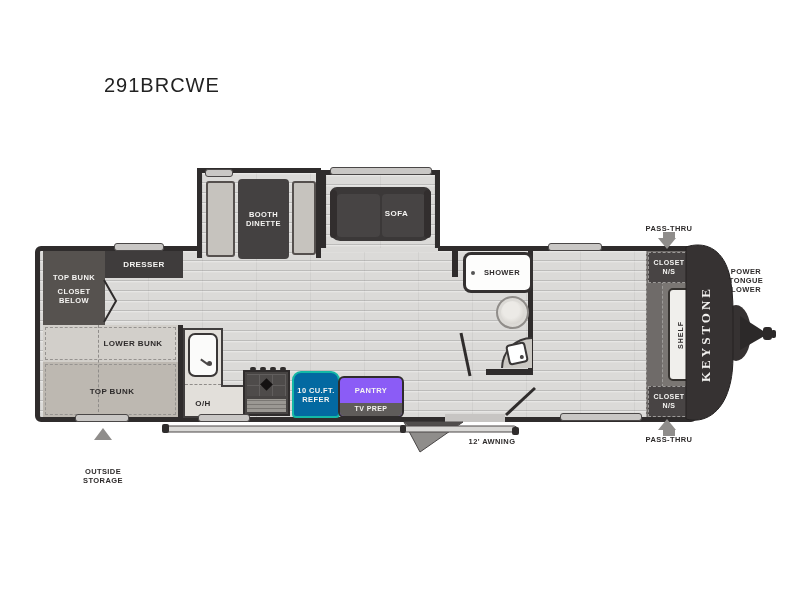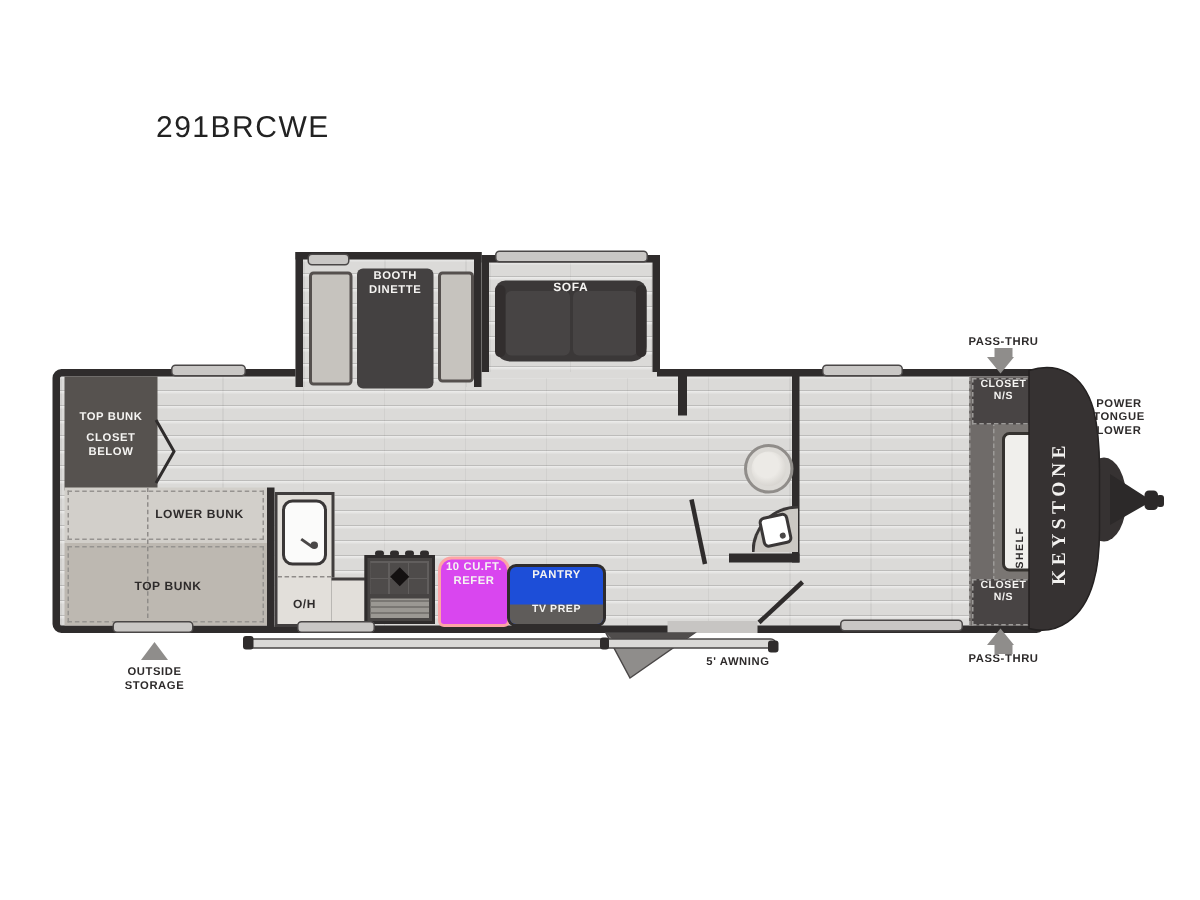--- a/index.html
+++ b/index.html
@@ -10,21 +10,21 @@
     background-image:
       repeating-linear-gradient(180deg, rgba(255,255,255,.45) 0px, rgba(255,255,255,0) 2px,
         rgba(0,0,0,0) 2px, rgba(0,0,0,0) 9px, rgba(110,110,110,.28) 9px, rgba(110,110,110,.28) 10px),
       repeating-linear-gradient(90deg, rgba(120,120,120,.10) 0 1px, transparent 1px 54px);}
   .wall{background:#2f2c2c;}
   .lbl{font-size:8px;font-weight:bold;line-height:1.2;letter-spacing:.4px;color:#2e2b2b;
        text-align:center;white-space:pre-line;}
   .lbl.w{color:#f5f4f2;}
   .s7{font-size:7px;}
   .s75{font-size:7.5px;}
-  .flexc{display:flex;justify-content:center;}
+  .flexc{display:flex;align-items:center;justify-content:center;}
   .title{font-size:20px;font-weight:400;letter-spacing:1px;color:#222;}
   .win{position:absolute;height:6px;background:#c9c7c5;border:1px solid #4a4747;border-radius:3px;z-index:4;}
   .dash{border:1px dashed #9c9a98;}
   .keystone{writing-mode:vertical-rl;transform:rotate(180deg);
             font-family:"Liberation Serif",serif;font-size:13px;font-weight:bold;
             letter-spacing:3px;color:#f2f1ef;}
   .shelf-txt{writing-mode:vertical-rl;transform:rotate(180deg);font-size:7px;font-weight:bold;
              letter-spacing:1px;color:#2e2b2b;}
 </style>
 </head>
@@ -46,30 +46,33 @@
     </div>
     <div class="abs" style="left:90px;top:8px;width:24px;height:74px;background:#c6c3be;border:2px solid #55504e;border-radius:3px;"></div>
   </div>
 
   <div class="abs floor" style="left:321px;top:170px;width:119px;height:78px;border:5px solid #2f2c2c;border-bottom:none;z-index:3;">
     <div class="abs" style="left:4px;top:12px;width:101px;height:54px;background:#3b3838;border-radius:7px 7px 10px 10px;">
       <div class="abs" style="left:7px;top:7px;width:43px;height:43px;background:#474444;border-radius:4px;"></div>
       <div class="abs" style="left:52px;top:7px;width:43px;height:43px;background:#474444;border-radius:4px;"></div>
       <div class="abs" style="left:0;top:3px;width:7px;height:48px;background:#322e2e;border-radius:4px;"></div>
       <div class="abs" style="left:94px;top:3px;width:7px;height:48px;background:#322e2e;border-radius:4px;"></div>
-      <div class="abs flexc" style="left:0;top:0;width:100%;height:100%;">
+      <div class="abs flexc" style="left:16px;top:0;width:100%;height:100%;">
         <span class="lbl w">SOFA</span>
       </div>
     </div>
   </div>
 
   <div class="abs" style="left:43px;top:251px;width:62px;height:76px;background:#56524f;z-index:3;display:flex;flex-direction:column;align-items:center;justify-content:center;">
     <span class="lbl w s75" style="margin-bottom:5px;">TOP BUNK</span>
     <span class="lbl w s75">CLOSET
 BELOW</span>
+  </div>
+  <div class="abs flexc" style="left:105px;top:251px;width:78px;height:27px;background:#3f3c3c;z-index:3;">
+    <span class="lbl w">DRESSER</span>
   </div>
   <div class="abs wall" style="left:178px;top:325px;width:5px;height:93px;z-index:3;"></div>
   <div class="abs" style="left:43px;top:325px;width:135px;height:37px;background:#d2cfca;outline:1px dashed #969390;outline-offset:-3px;z-index:3;"></div>
   <div class="abs" style="left:43px;top:362px;width:135px;height:55px;background:#bdb8b1;outline:1px dashed #969390;outline-offset:-3px;z-index:3;"></div>
   <div class="abs" style="left:98px;top:325px;width:0;height:92px;border-left:1px dashed #8f8c89;z-index:3;"></div>
   <div class="abs flexc" style="left:88px;top:338px;width:90px;height:12px;z-index:4;">
     <span class="lbl">LOWER BUNK</span>
   </div>
   <div class="abs flexc" style="left:62px;top:386px;width:100px;height:12px;z-index:4;">
     <span class="lbl">TOP BUNK</span>
@@ -93,37 +96,41 @@
     <div class="abs" style="left:35px;top:-5px;width:6px;height:4px;background:#2f2c2c;border-radius:2px;"></div>
     <div class="abs" style="left:2px;top:2px;width:39px;height:22px;background:#4e4b4a;
                 background-image:repeating-linear-gradient(90deg, transparent 0 12px, #615e5d 12px 13px),
                                  repeating-linear-gradient(0deg, transparent 0 10px, #615e5d 10px 11px);">
       <div class="abs" style="left:15px;top:6px;width:9px;height:9px;background:#141111;transform:rotate(45deg);"></div>
     </div>
     <div class="abs" style="left:2px;top:27px;width:39px;height:13px;background:#9b9893;
                 background-image:repeating-linear-gradient(0deg, transparent 0 3px, #7a7773 3px 4px);"></div>
   </div>
 
-  <div class="abs flexc" style="left:292px;top:371px;width:48px;height:47px;background:#d946ef;border:2px solid #fca5a5;border-radius:9px 9px 4px 4px;z-index:3;">
+  <div class="abs flexc" style="left:292px;top:371px;width:48px;height:47px;background:#0369a1;border:2px solid #14b8a6;border-radius:9px 9px 4px 4px;z-index:3;">
     <span class="lbl w s75">10 CU.FT.
 REFER</span>
   </div>
 
-  <div class="abs" style="left:338px;top:376px;width:66px;height:42px;background:#1d4ed8;border:2px solid #2f2c2c;border-radius:6px;z-index:3;">
+  <div class="abs" style="left:338px;top:376px;width:66px;height:42px;background:#8b5cf6;border:2px solid #2f2c2c;border-radius:6px;z-index:3;">
     <div class="abs flexc" style="left:0;top:0;width:100%;height:25px;">
       <span class="lbl w s75">PANTRY</span>
     </div>
     <div class="abs flexc" style="left:0;top:25px;width:100%;height:13px;background:#5f5c5a;border-radius:0 0 4px 4px;">
       <span class="lbl w s7">TV PREP</span>
     </div>
   </div>
 
   <div class="abs wall" style="left:452px;top:249px;width:6px;height:28px;z-index:3;"></div>
   <div class="abs wall" style="left:528px;top:249px;width:5px;height:126px;z-index:3;"></div>
   <div class="abs wall" style="left:486px;top:369px;width:47px;height:6px;z-index:3;"></div>
+  <div class="abs flexc" style="left:463px;top:252px;width:70px;height:41px;background:#fdfdfc;border:3px solid #343131;border-radius:8px;z-index:3;">
+    <div class="abs" style="left:5px;top:16px;width:4px;height:4px;background:#555;border-radius:50%;"></div>
+    <span class="lbl s75" style="margin-left:8px;">SHOWER</span>
+  </div>
   <div class="abs" style="left:496px;top:296px;width:33px;height:33px;border-radius:50%;border:2px solid #908d8a;
               background:radial-gradient(circle at 45% 42%, #eceae6 35%, #c9c6c1 80%);
               box-shadow:inset 0 0 0 3px #dcdad6;z-index:3;"></div>
   <div class="abs" style="left:501px;top:337px;width:31px;height:31px;background:#cbc8c3;border-top:2px solid #3a3737;border-left:2px solid #3a3737;border-top-left-radius:100% 100%;z-index:3;"></div>
   <div class="abs" style="left:507px;top:343px;width:20px;height:21px;background:#ffffff;border:2px solid #3a3737;border-radius:4px;transform:rotate(-12deg);z-index:4;">
     <div class="abs" style="right:2px;bottom:2px;width:4px;height:4px;background:#4a4747;border-radius:50%;"></div>
   </div>
 
   <div class="abs" style="left:445px;top:414px;width:60px;height:8px;background:#c7c5c3;z-index:4;"></div>
 
@@ -181,21 +188,21 @@
     <span class="lbl s75">PASS-THRU</span>
   </div>
   <div class="abs flexc" style="left:640px;top:434px;width:58px;height:10px;z-index:8;">
     <span class="lbl s75">PASS-THRU</span>
   </div>
   <div class="abs flexc" style="left:718px;top:264px;width:56px;height:32px;z-index:8;">
     <span class="lbl s75">POWER
 TONGUE
 LOWER</span>
   </div>
-  <div class="abs flexc" style="left:74px;top:443px;width:58px;height:20px;z-index:8;">
+  <div class="abs flexc" style="left:74px;top:466px;width:58px;height:20px;z-index:8;">
     <span class="lbl s75">OUTSIDE
 STORAGE</span>
   </div>
   <div class="abs flexc" style="left:458px;top:436px;width:68px;height:10px;z-index:8;">
-    <span class="lbl s75">5' AWNING</span>
+    <span class="lbl s75">12' AWNING</span>
   </div>
 
 </div>
 
 </body></html>

